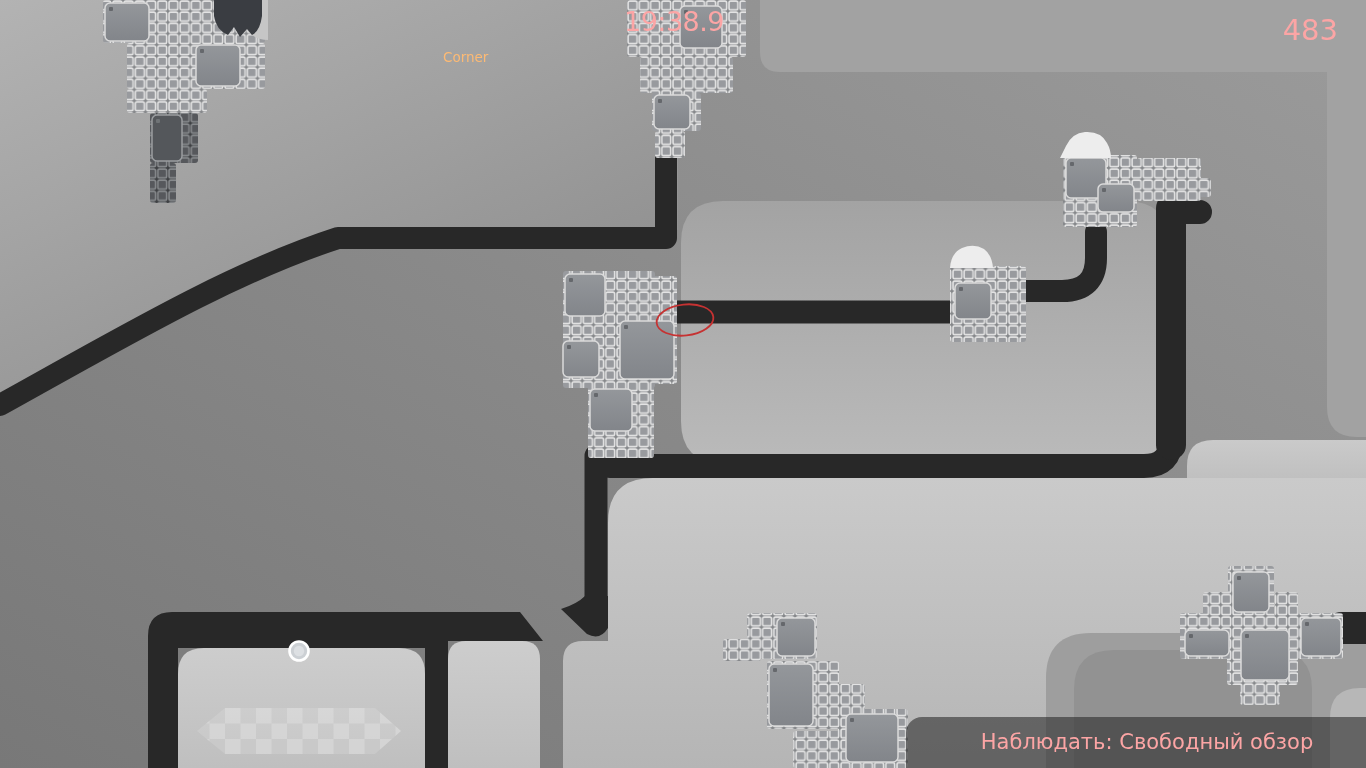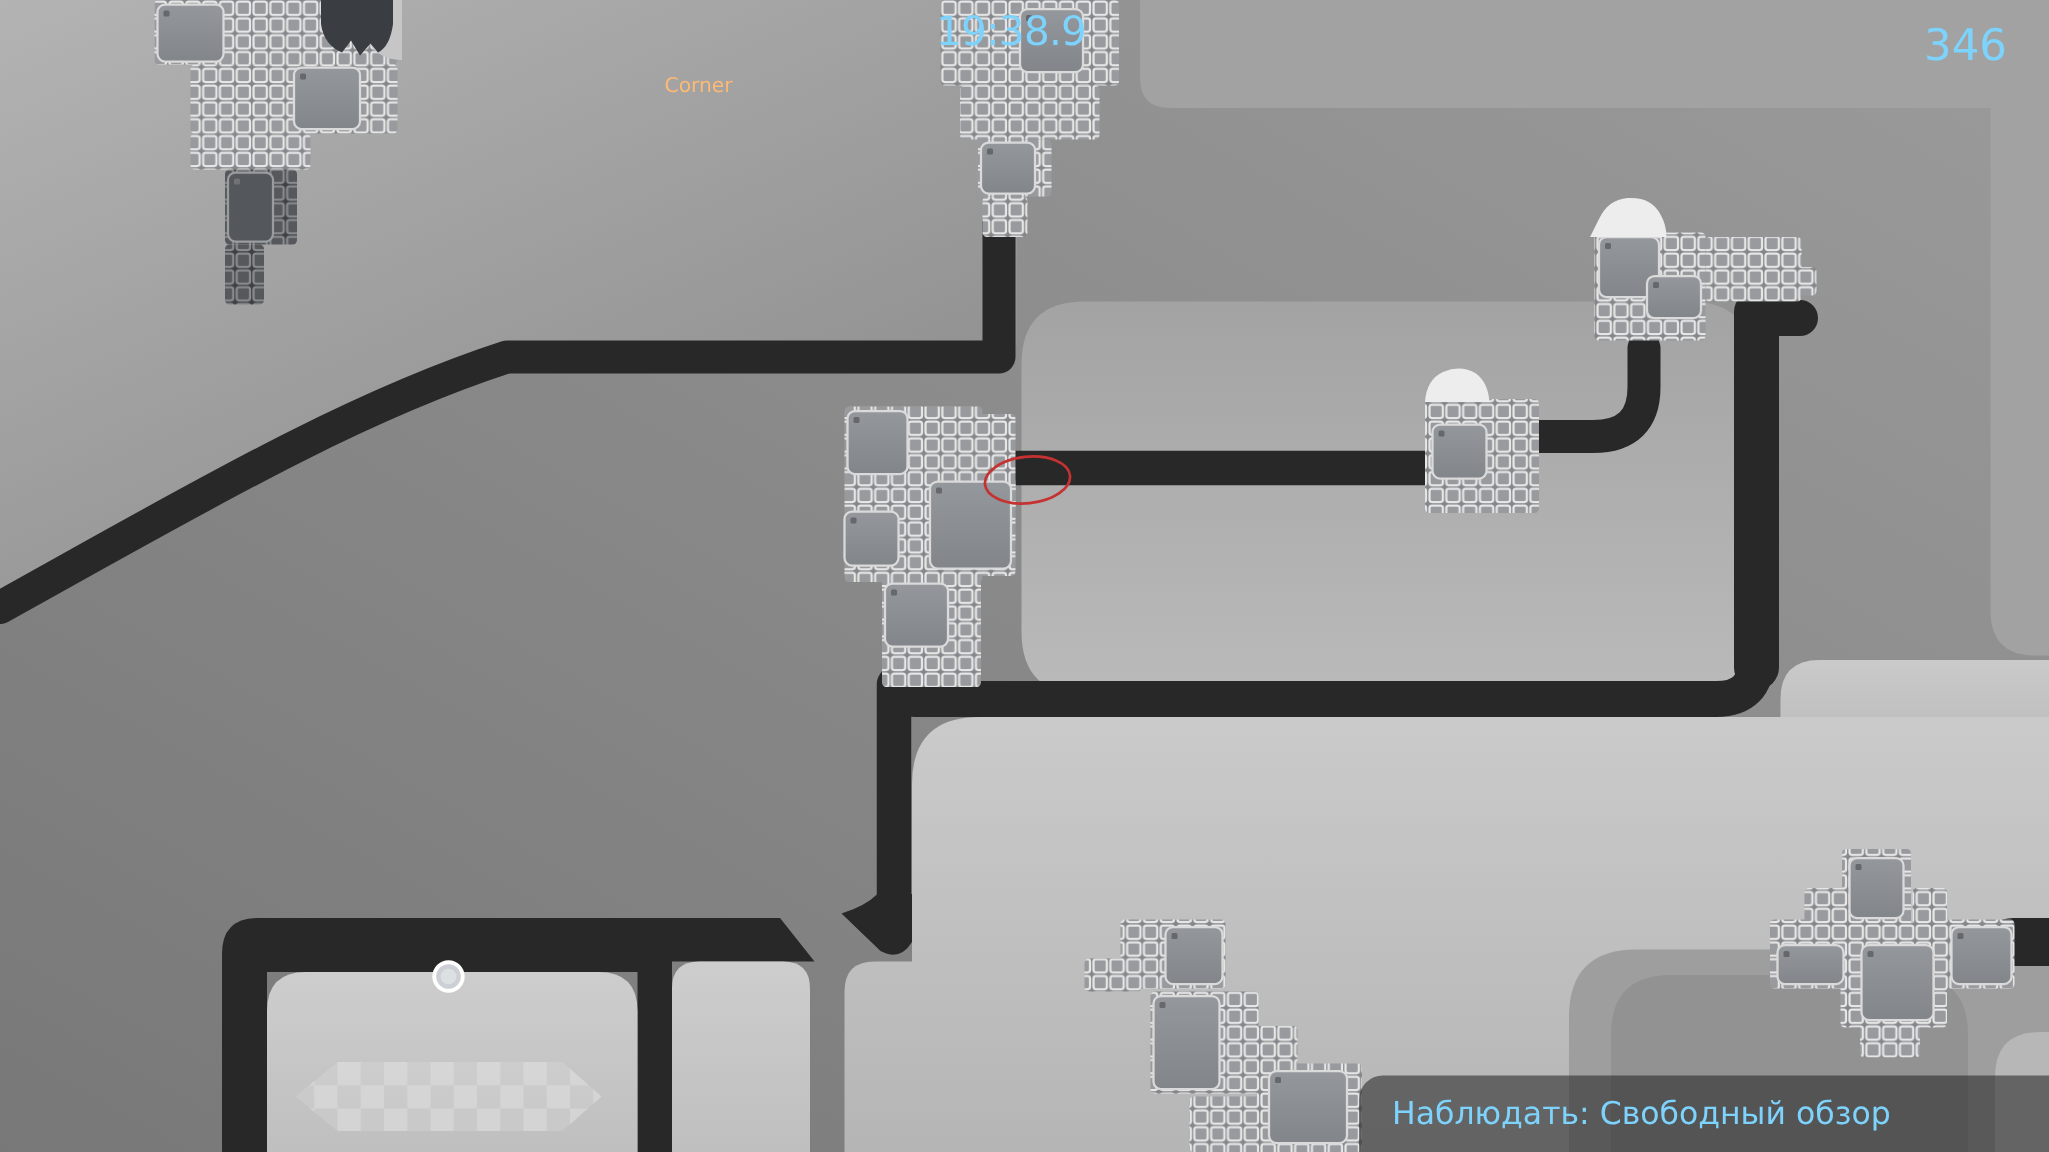--- a/index.html
+++ b/index.html
@@ -1,23 +1,23 @@
 <!DOCTYPE html>
 <html><head>
 <meta charset="utf-8">
 <style>
   html,body{margin:0;padding:0;background:#555;}
   .stage{position:relative;width:1366px;height:768px;overflow:hidden;
          font-family:"DejaVu Sans","Liberation Sans",sans-serif;}
   .stage svg{position:absolute;left:0;top:0;display:block;}
   .hud{position:absolute;white-space:nowrap;}
-  .outlined{color:#7dd3fc;
+  .outlined{color:#fca5a5;
     text-shadow:-1.3px 0 0 #3c3c3c,1.3px 0 0 #3c3c3c,0 -1.3px 0 #3c3c3c,0 1.3px 0 #3c3c3c,
 romanian    -1px -1px 0 #3c3c3c,1px 1px 0 #3c3c3c,1px -1px 0 #3c3c3c,-1px 1px 0 #3c3c3c,
-    0 3px 5px rgba(0,0,0,.35);}
+    0 3px 5px rgba(0,0,0,.35);text-align:center;}
   .timer{left:674px;top:6px;transform:translateX(-50%);font-size:27px;letter-spacing:-0.5px;}
   .score{right:28px;top:13px;font-size:29px;}
   .map-label{left:443px;top:49px;font-size:13.5px;color:#fdba74;}
   .spec-bar{position:absolute;left:906px;top:717px;right:0;height:51px;
     background:rgba(40,40,40,0.58);border-top-left-radius:16px;}
   .spec-bar span{display:block;padding-left:22px;line-height:50px;font-size:21px;}
 </style>
 </head>
 <body>
 
@@ -171,19 +171,19 @@
       <path d="M1060,158 L1066,146 Q1072,133 1085,132 Q1101,131 1107,143 Q1111,150 1111,158 Z" fill="#ededed"></path>
       <path d="M950,268 Q951,253 962,248 Q974,243 984,249 Q992,255 993,268 Z" fill="#ededed"></path>
       <circle cx="299" cy="651" r="9.5" fill="#ccd0d4" stroke="#ffffff" stroke-width="2.6"></circle>
       <circle cx="299" cy="651" r="5.2250000000000005" fill="#dde0e3"></circle>
       <path d="M197,731 L225,708 H375 L401,731 L375,754 H225 Z" fill="rgba(255,255,255,0.13)"></path>
       <path d="M197,731 L225,708 H375 L401,731 L375,754 H225 Z" fill="url(#checkPat)"></path>
       <ellipse cx="685" cy="320" rx="28.5" ry="15.5" transform="rotate(-6 685 320)" fill="none" stroke="#c63232" stroke-width="1.8"></ellipse>
     </svg>
 
   <div class="hud timer outlined">19:38.9</div>
-  <div class="hud score outlined">346</div>
+  <div class="hud score outlined">483</div>
   <div class="hud map-label">Corner</div>
 
   <div class="spec-bar">
     <span class="outlined">Наблюдать: Свободный обзор</span>
   </div>
 </div>
 
 </body></html>

